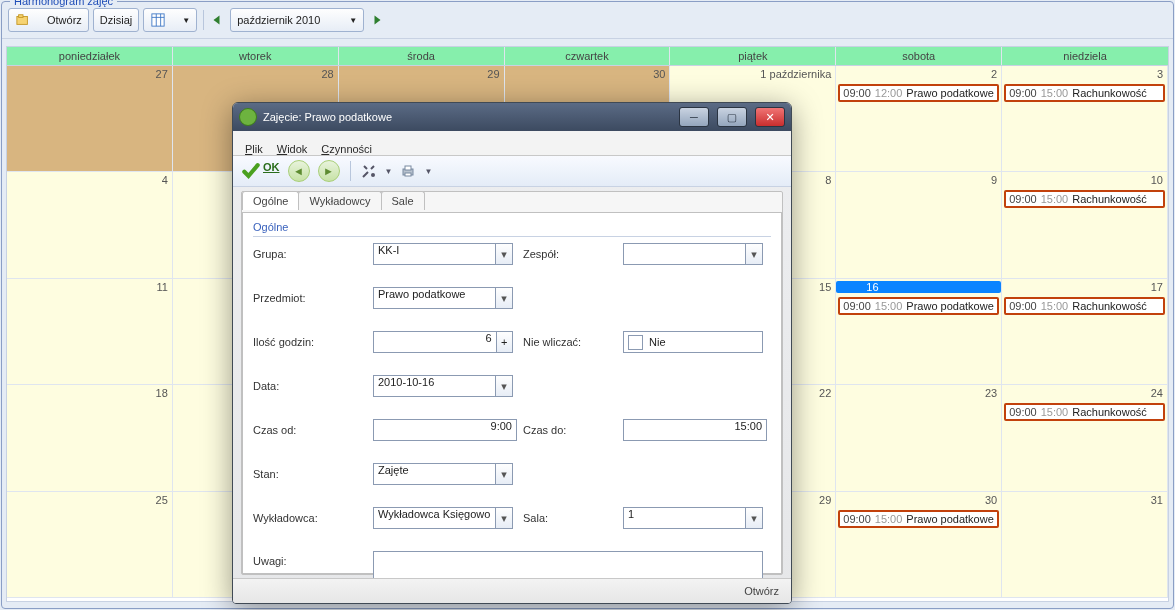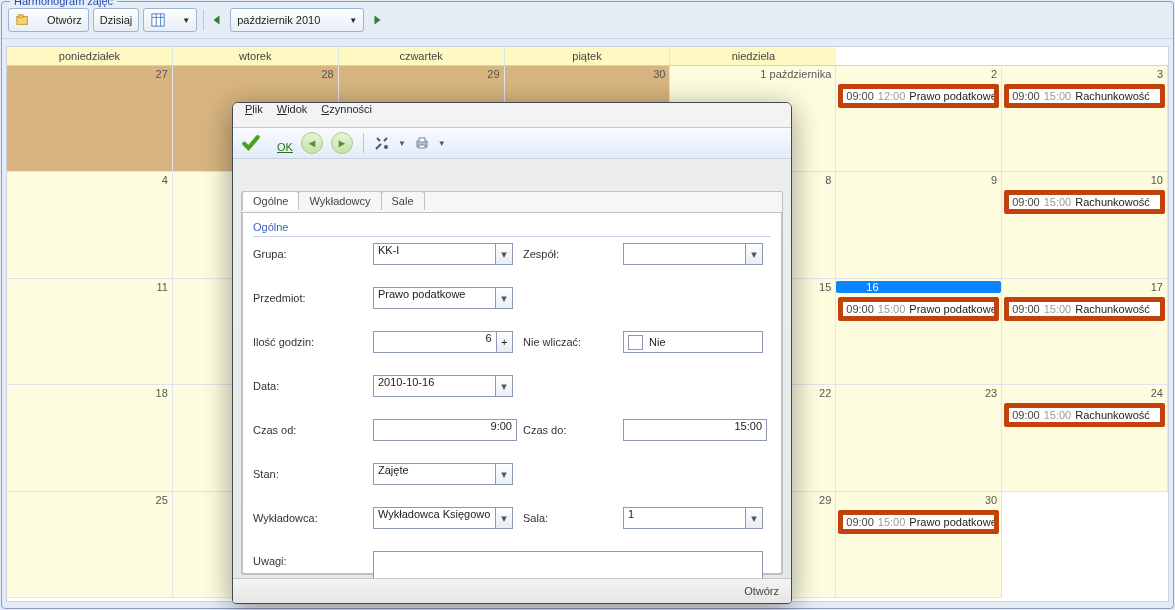--- a/index.html
+++ b/index.html
@@ -5,42 +5,42 @@
 html,body{margin:0;padding:0;font-family:"Segoe UI",Tahoma,sans-serif;font-size:11px;color:#222;background:#e5ecf5;width:1175px;height:610px;overflow:hidden}
 .frame{border:1px solid #8a9ec5;border-radius:4px;position:absolute;left:1px;top:1px;right:1px;bottom:1px;background:#e5ecf5}
 .frame-title{position:absolute;left:8px;top:-7px;background:#e5ecf5;color:#1e4db7;padding:0 4px;font-size:11px}
 .toolbar{display:flex;align-items:center;gap:4px;padding:4px 6px;height:28px;border-bottom:1px solid #c8d2e3}
 .btn,.monthbox{height:22px;background:linear-gradient(#fefefe,#e7edf6);border:1px solid #9fb2d0;border-radius:3px;display:inline-flex;align-items:center;padding:0 6px;gap:16px;cursor:pointer}
 .monthbox{width:120px;justify-content:space-between}
 .small-ico{width:16px;height:16px;display:inline-flex;align-items:center;justify-content:center}
 .sep{width:1px;height:20px;background:#b8c6dc;margin:0 2px}
 .cal-body{position:absolute;left:4px;right:4px;top:44px;bottom:6px;background:#fff;border:1px solid #c8d2e3}
 .cal-head{display:grid;grid-template-columns:repeat(7,1fr);border-bottom:1px solid #c8d2e3}
-.cal-head div{text-align:center;padding:3px 0;background:#fef9c3;border-right:1px solid #dfe5ef;color:#444}
+.cal-head div{text-align:center;padding:3px 0;background:#86efac;border-right:1px solid #dfe5ef;color:#444}
 .cal-head div:last-child{border-right:none}
 .cal-grid{display:grid;grid-template-columns:repeat(7,1fr);grid-template-rows:repeat(5,1fr);height:calc(100% - 22px)}
 .cell{border-right:1px solid #dfe5ef;border-bottom:1px solid #dfe5ef;background:#fefde0;position:relative;overflow:hidden}
 .cell.prev{background:#d8b580}
 .cell .date{position:absolute;right:4px;top:2px;font-size:11px;color:#555}
 .cell.sel .date{background:#0a84ff;color:#fff;border-radius:2px;padding:0 30px;left:0;right:0}
-.event{margin:18px 2px 0 2px;background:#fff;border:5px solid #c2410c;border-radius:2px;padding:1px 3px;font-size:11px;display:flex;gap:4px;white-space:nowrap;overflow:hidden}
+.event{margin:18px 2px 0 2px;background:#fff;border:2px solid #c2410c;border-radius:2px;padding:1px 3px;font-size:11px;display:flex;gap:4px;white-space:nowrap;overflow:hidden}
 .event .t1{color:#444}
 .event .t2{color:#999}
 .event .nm{color:#222}
 
 .dlg{position:absolute;left:232px;top:102px;width:558px;height:500px;border:1px solid #404a55;border-radius:6px 6px 4px 4px;box-shadow:0 6px 30px rgba(0,0,0,.4);background:linear-gradient(#edeef0,#e6e7e9);overflow:hidden}
 .tb{height:28px;background:linear-gradient(#5b6b85,#3c4a60);display:flex;align-items:center;color:#fff;padding:0 6px;gap:6px}
 .tb .winicon{width:16px;height:16px;background:#6db33f;border-radius:50%;border:1px solid #3d7d1a}
 .tb .spacer{flex:1}
 .winbtn{width:28px;height:18px;border:1px solid #2a3442;border-radius:3px;display:flex;align-items:center;justify-content:center;margin-left:2px;background:linear-gradient(#c9d3e1,#94a6bd);color:#2a3442}
 .winbtn.close{background:linear-gradient(#f07474,#c92e2e);color:#fff}
-.menu{height:24px;display:flex;align-items:flex-start;gap:14px;padding:0 12px;background:#f3f3f3;border-bottom:1px solid #c8c8c8;color:#2a2a2a}
+.menu{height:24px;display:flex;align-items:flex-end;gap:14px;padding:0 12px;background:#f3f3f3;border-bottom:1px solid #c8c8c8;color:#2a2a2a}
 .menu span u{text-decoration:underline}
 .tbar2{height:30px;background:linear-gradient(#f8faff,#e4ecf7);border-bottom:1px solid #c8d2e3;display:flex;align-items:center;padding:0 8px;gap:8px}
-.ok{display:flex;align-items:flex-end;gap:16px;color:#2a6d1b;font-weight:normal;cursor:pointer}
+.ok{display:flex;align-items:flex-start;gap:2px;color:#2a6d1b;font-weight:bold;cursor:pointer}
 .ok svg{width:20px;height:20px}
 .nav-ico{width:20px;height:20px;border-radius:50%;display:flex;align-items:center;justify-content:center;background:linear-gradient(#e8f3dc,#c7e2a6);border:1px solid #a9cf78;color:#5d8b30}
 .tool-ico{width:16px;height:16px;color:#556}
 .tabs{position:absolute;top:88px;left:8px;right:8px;bottom:28px;background:#f6f6f6;border:1px solid #c0c0c0;border-radius:2px}
 .tabrow{display:flex;margin-top:-1px}
 .tab{background:#f6f6f6;border:1px solid #c0c0c0;border-bottom:none;padding:3px 10px;border-radius:3px 3px 0 0;margin-right:-1px;color:#444;cursor:pointer}
 .tab.active{background:#fff;position:relative;z-index:1}
 .tab-body{background:#fff;border:1px solid #c0c0c0;position:absolute;left:0;right:0;top:20px;bottom:0;padding:6px 10px}
 .sect{color:#3a62bd;border-bottom:1px solid #c8d2e3;padding:2px 0 3px;margin-bottom:6px}
 .form{display:grid;grid-template-columns:110px 140px 90px 140px;gap:22px 10px;align-items:center}
@@ -101,22 +101,24 @@
       <svg viewBox="0 0 16 16" width="14" height="12">
           <polygon points="6,2 6,14 14,8" fill="#2f7f2f"></polygon>
         </svg>
     </span>
   </div>
 
   <div class="cal-body">
     <div class="cal-head" id="cal-head">
         <div>poniedziałek</div>
         <div>wtorek</div>
+        <div>środa</div>
         <div>czwartek</div>
         <div>piątek</div>
+        <div>sobota</div>
         <div>niedziela</div>
       </div>
     <div class="cal-grid" id="cal-grid">
         <div class="cell prev">
           <div class="date">27</div>
         </div>
         <div class="cell prev">
           <div class="date">28</div>
         </div>
         <div class="cell prev">
@@ -243,25 +245,36 @@
           <div class="date">29</div>
         </div>
         <div class="cell">
           <div class="date">30</div>
           <div class="event">
             <span class="t1">09:00</span>
             <span class="t2">15:00</span>
             <span class="nm">Prawo podatkowe</span>
           </div>
         </div>
+        <div class="cell">
+          <div class="date">31</div>
+        </div>
       </div>
   </div>
 </div>
 
 <div class="dlg">
+  <div class="tb">
+    <div class="winicon"></div>
+    <span>Zajęcie: Prawo podatkowe</span>
+    <div class="spacer"></div>
+    <div class="winbtn">─</div>
+    <div class="winbtn">▢</div>
+    <div class="winbtn close">✕</div>
+  </div>
   <div class="menu">
     <span><u>P</u>lik</span>
     <span><u>W</u>idok</span>
     <span><u>C</u>zynności</span>
   </div>
   <div class="tbar2">
     <div class="ok">
       <svg viewBox="0 0 24 24">
           <path d="M4 13 L9 18 L20 5" fill="none" stroke="#4aa01f" stroke-width="5" stroke-linecap="round"></path>
         </svg>

